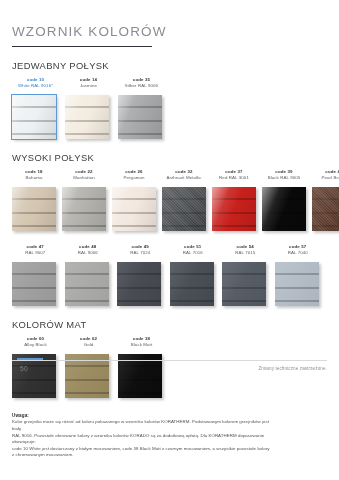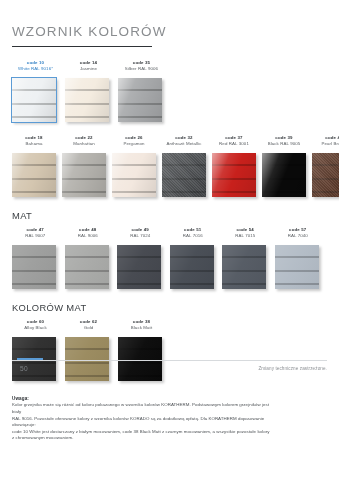--- a/index.html
+++ b/index.html
@@ -160,20 +160,21 @@
 
 <div class="page">
 
   <div class="page-header">
     <div class="page-title">WZORNIK KOLORÓW</div>
     <div class="title-rule"></div>
   </div>
 
   <div id="sections-host">
       <div class="section">
+        <div class="section-title">JEDWABNY POŁYSK</div>
         <div class="swatch-row">
           <div class="swatch-cell accent">
             <div class="swatch-labels">
               <span class="swatch-code">code 10</span>
               <span class="swatch-name">White RAL 9016*</span>
             </div>
             <div class="swatch gloss selected" style="background: rgb(238, 241, 243);">
               <div class="groove g1"></div>
               <div class="groove g2"></div>
               <div class="groove g3"></div>
@@ -200,20 +201,21 @@
             <div class="swatch gloss" style="background: rgb(166, 168, 170);">
               <div class="groove g1"></div>
               <div class="groove g2"></div>
               <div class="groove g3"></div>
               <div class="sheen"></div>
             </div>
           </div>
         </div>
       </div>
       <div class="section">
+        <div class="section-title">WYSOKI POŁYSK</div>
         <div class="swatch-row">
           <div class="swatch-cell">
             <div class="swatch-labels">
               <span class="swatch-code">code 18</span>
               <span class="swatch-name">Bahama</span>
             </div>
             <div class="swatch gloss" style="background: rgb(212, 198, 176);">
               <div class="groove g1"></div>
               <div class="groove g2"></div>
               <div class="groove g3"></div>
@@ -288,21 +290,20 @@
             <div class="swatch textured" style="background: rgb(90, 50, 32);">
               <div class="groove g1"></div>
               <div class="groove g2"></div>
               <div class="groove g3"></div>
               <div class="sheen"></div>
             </div>
           </div>
         </div>
       </div>
       <div class="section">
-        <div class="section-title">MAT</div>
         <div class="swatch-row">
           <div class="swatch-cell">
             <div class="swatch-labels">
               <span class="swatch-code">code 47</span>
               <span class="swatch-name">RAL 9007</span>
             </div>
             <div class="swatch matte" style="background: rgb(157, 158, 157);">
               <div class="groove g1"></div>
               <div class="groove g2"></div>
               <div class="groove g3"></div>

